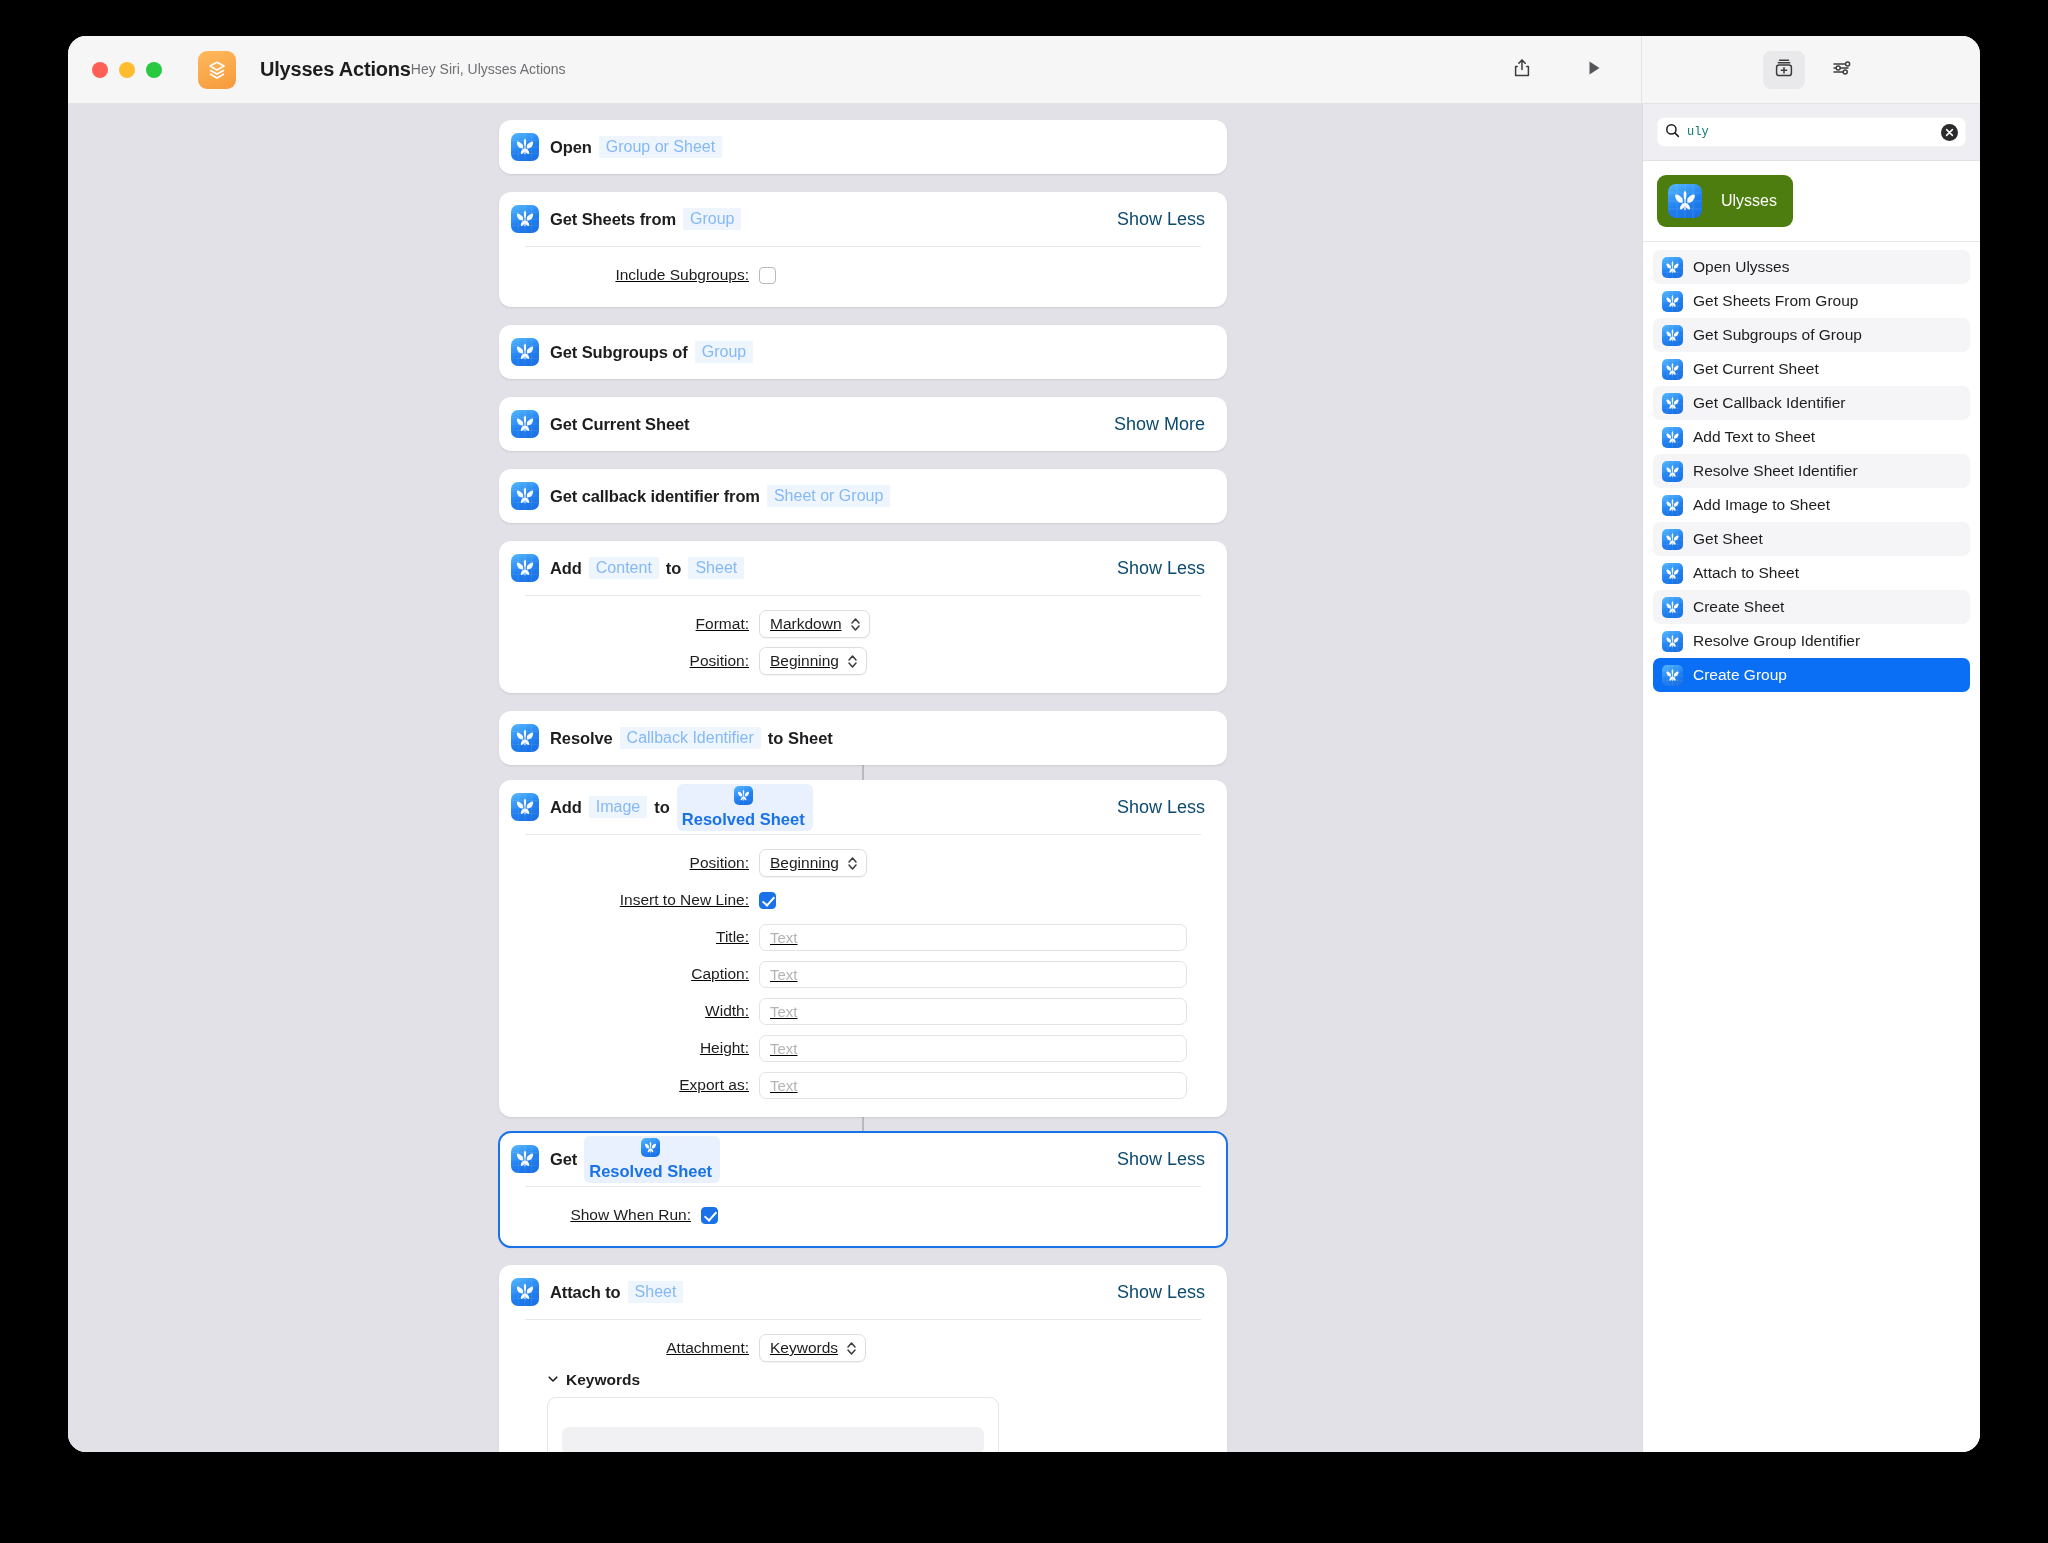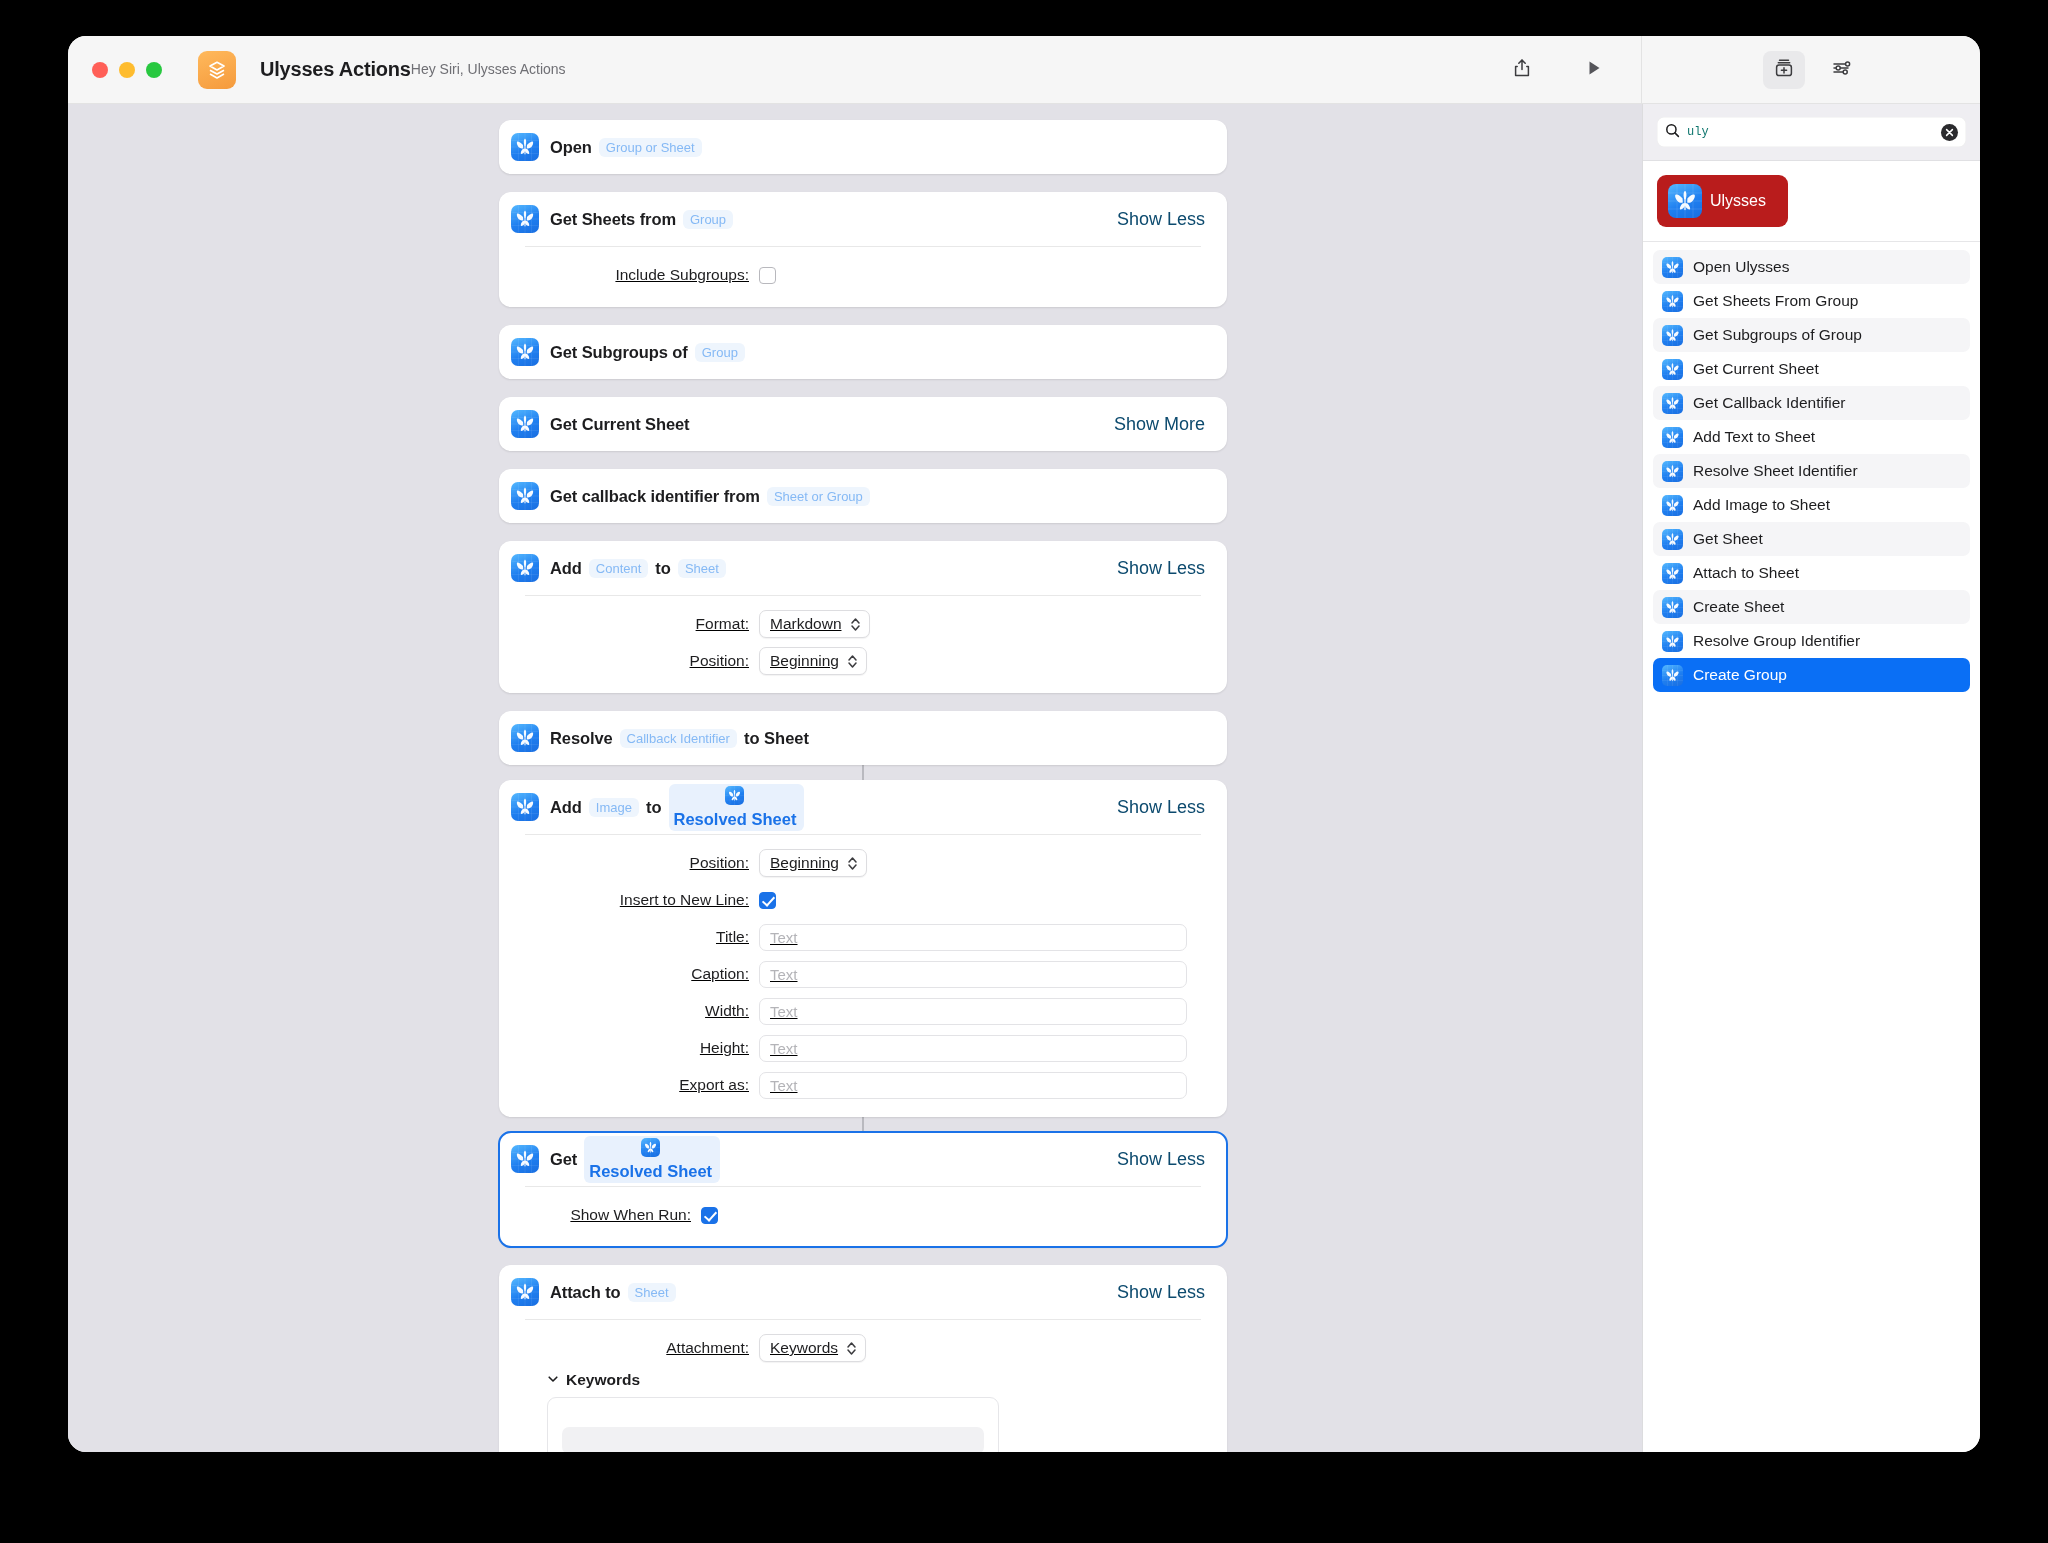--- a/index.html
+++ b/index.html
@@ -132,24 +132,24 @@
     background: linear-gradient(155deg, #55b9ff 0%, #1f7ff0 55%, #1a6ee0 100%);
     margin-left: -10px;
     margin-right: 4px;
     overflow: hidden;
   }
   .bfly svg { position: absolute; left: 0; top: 0; }
 
   .verb { font-size: 16.5px; font-weight: 700; color: #1d1d1f; white-space: nowrap; letter-spacing: -0.1px; }
   .word { font-size: 16.5px; font-weight: 700; color: #1d1d1f; white-space: nowrap; }
   .token {
-    font-size: 13px;
+    font-size: 16px;
     color: #85b9f5;
     background: #eef5fd;
-    border-radius: 6px;
+    border-radius: 0;
     padding: 2px 7px;
     white-space: nowrap;
   }
   .vartoken {
     font-size: 16.5px;
     font-weight: 600;
     color: #1a72e8;
     background: #e8f1fd;
     border-radius: 6px;
     padding: 2px 8px 2px 5px;
@@ -303,24 +303,24 @@
     background: #2b2b2e;
     display: flex; align-items: center; justify-content: center;
     flex: none;
     cursor: default;
   }
 
   .applist { padding: 14px 14px 14px 14px; border-bottom: 1px solid #e6e6e8; }
   .appchip {
     display: inline-flex;
     align-items: center;
-    gap: 8px;
-    background: #b91c1c;
+    gap: 19px;
+    background: #4d7c0f;
     border-radius: 9px;
-    padding: 9px 22px 9px 11px;
+    padding: 9px 16px 9px 11px;
     cursor: default;
   }
   .appchip .bfly-m {
     width: 34px; height: 34px; border-radius: 8px; flex: none;
     background: linear-gradient(155deg, #55b9ff 0%, #1f7ff0 55%, #1a6ee0 100%);
     position: relative; overflow: hidden;
   }
   .appchip .lbl { color: #fff; font-size: 16px; font-weight: 500; }
 
   .actionlist { padding: 8px 10px; flex: 1; overflow: hidden; }

